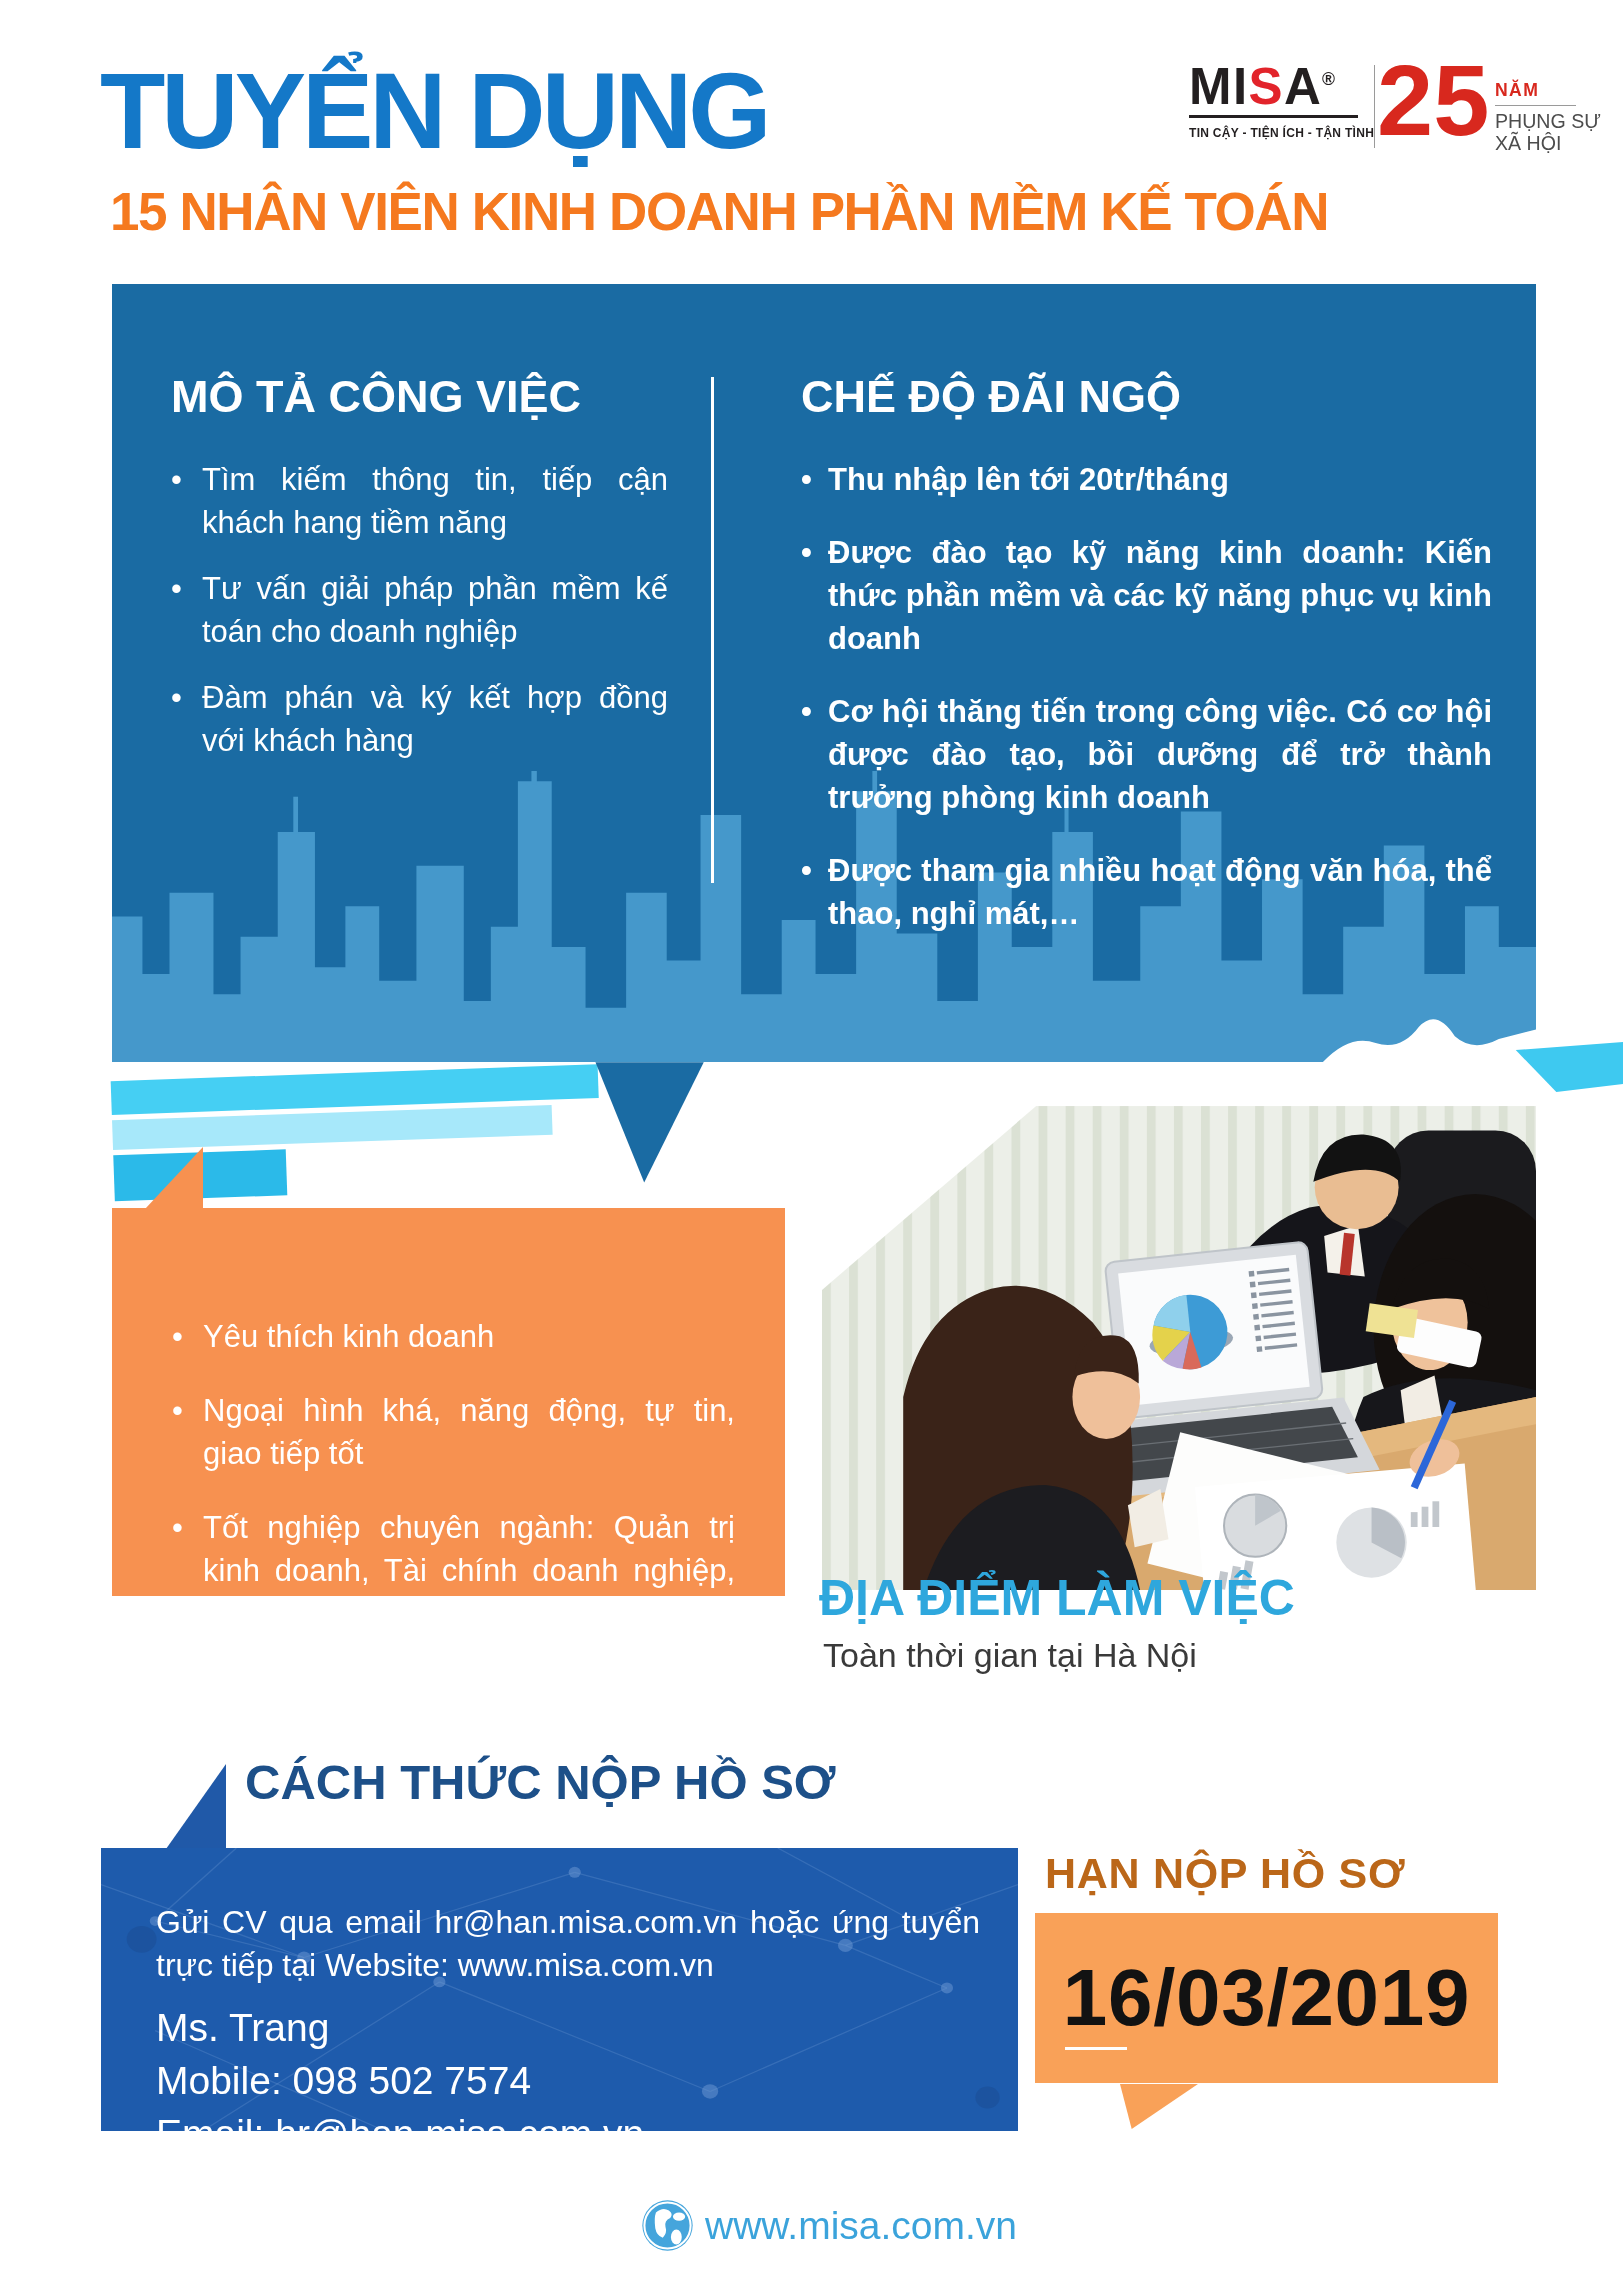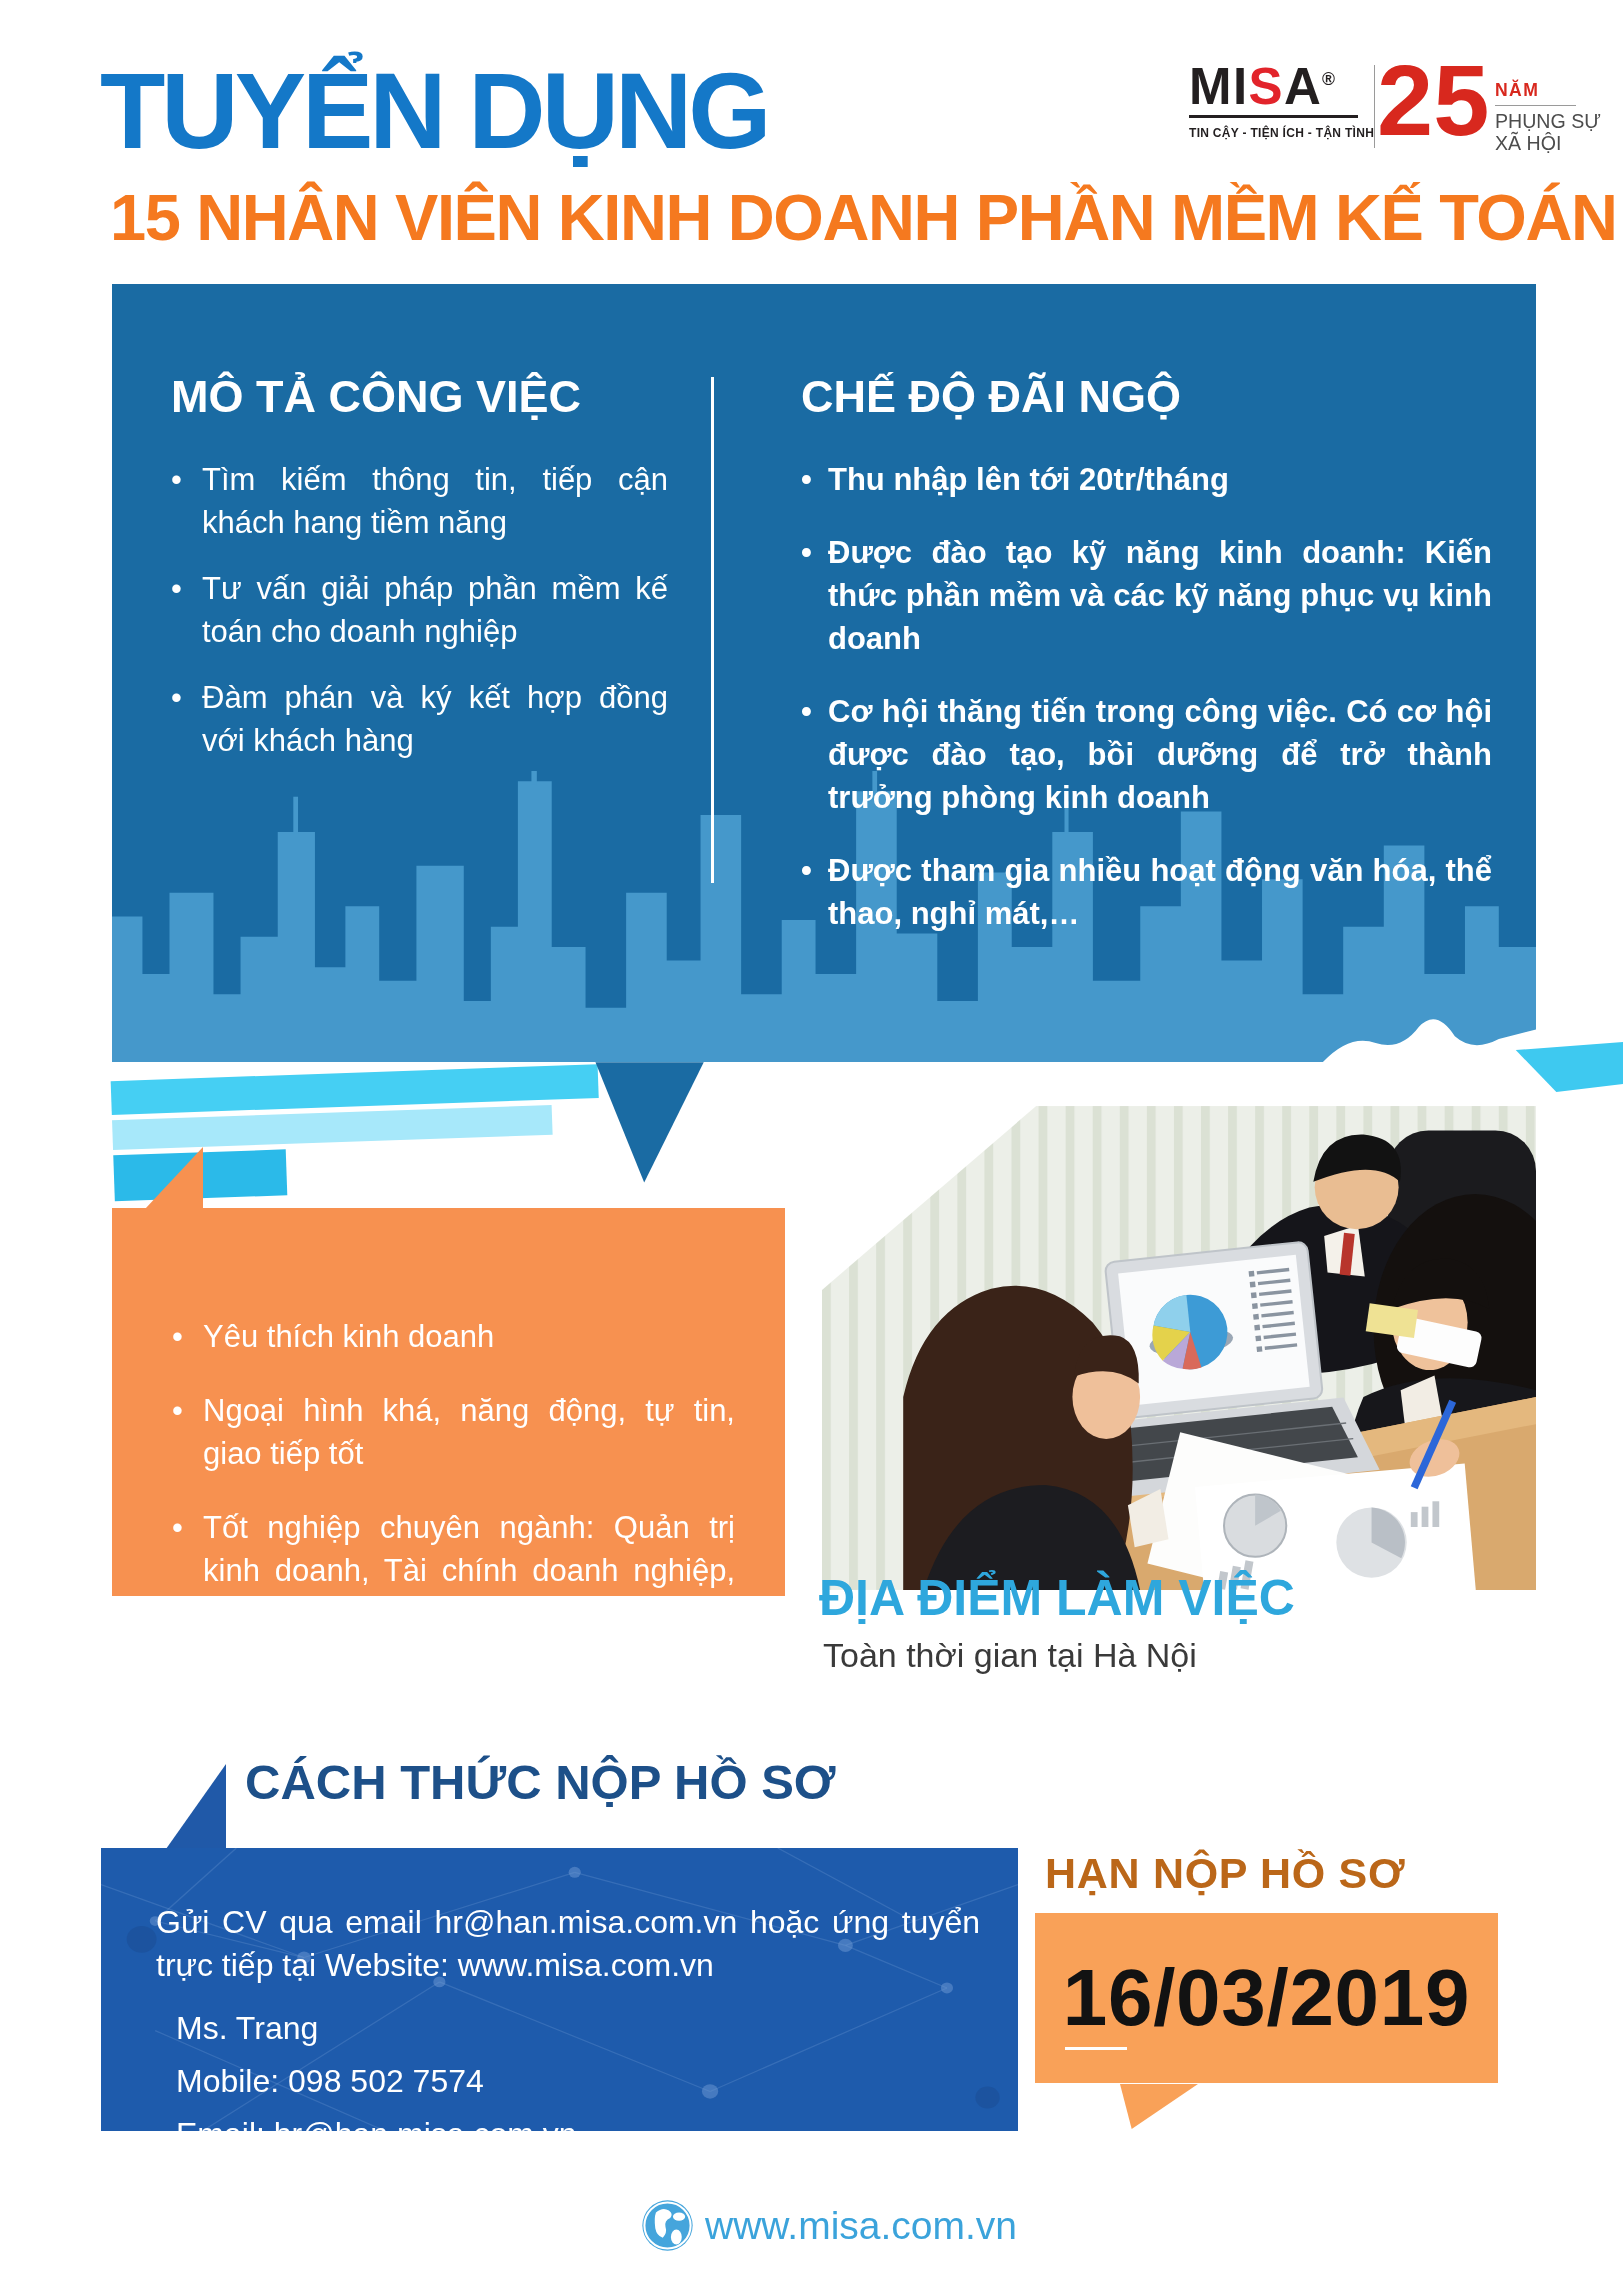--- a/index.html
+++ b/index.html
@@ -2,21 +2,21 @@
 <html style="font-size:10.8px"><head>
 <meta charset="utf-8">
 <style>
   html,body{margin:0;padding:0;background:#ffffff;}
   body{font-family:"Liberation Sans", sans-serif;}
   .page{position:relative;width:1624px;height:2295px;background:#ffffff;overflow:hidden;}
   .abs{position:absolute;}
 
   
   .title{left:100px;top:58px;font-size:107px;font-weight:700;color:#1478C8;letter-spacing:-4px;line-height:1;}
-  .subtitle{left:110px;top:185px;font-size:65px;font-weight:700;color:#F5791F;letter-spacing:-1.4px;line-height:1;white-space:nowrap;}
+  .subtitle{left:110px;top:185px;font-size:53px;font-weight:700;color:#F5791F;letter-spacing:-1.4px;line-height:1;white-space:nowrap;}
 
   
   .logo{left:1189px;top:61px;width:392px;height:95px;}
   .wordmark{position:absolute;left:0;top:0;width:169px;border-bottom:3.4px solid #231F20;padding-bottom:2.7px;font-size:51px;font-weight:700;color:#231F20;letter-spacing:1.4px;line-height:1;white-space:nowrap;}
   .wordmark .s{color:#E2242B;}
   .wordmark .reg{font-size:17.6px;vertical-align:19px;letter-spacing:0;}
   .tagline{position:absolute;left:0;top:65px;width:176px;font-size:12px;font-weight:700;color:#231F20;letter-spacing:0.3px;white-space:nowrap;}
   .logo-divider{position:absolute;left:185px;top:4px;width:1.4px;height:83px;background:#9a9a9a;}
   .y25{position:absolute;left:188px;top:-10.8px;font-size:101px;font-weight:700;color:#D8281E;line-height:1;}
   .nam-block{position:absolute;left:306px;top:19px;width:87px;}
@@ -53,21 +53,21 @@
   
   .loc-heading{left:819px;top:1573px;font-size:50px;font-weight:700;color:#2EA7DD;line-height:1;white-space:nowrap;}
   .loc-detail{left:823px;top:1636px;font-size:34px;color:#3A3A3A;white-space:nowrap;}
 
   
   .app-pointer{left:166px;top:1764px;width:60px;height:85px;background:#2059A8;clip-path:polygon(100% 0,100% 100%,0 100%);}
   .app-heading{left:245px;top:1758px;font-size:49px;font-weight:700;color:#1D5089;line-height:1;white-space:nowrap;}
   .panel-contact{left:101px;top:1848px;width:917px;height:283px;background:#1E5BAC;overflow:hidden;color:#ffffff;}
   .contact-inner{position:absolute;left:55px;top:53px;width:824px;}
   .contact-intro{font-size:32px;line-height:43px;text-align:justify;margin:0 0 24px 0;}
-  .contact-line{font-size:32px;line-height:34px;margin-bottom:19px;white-space:nowrap;margin-left:20px;}
+  .contact-line{font-size:39px;line-height:34px;margin-bottom:19px;white-space:nowrap;}
   .mesh{position:absolute;left:0;top:0;width:100%;height:100%;}
 
   
   .dl-heading{left:1045px;top:1852px;font-size:43px;font-weight:700;color:#BB6719;letter-spacing:0.7px;line-height:1;white-space:nowrap;}
   .dl-box{left:1035px;top:1913px;width:463px;height:170px;background:#F9A158;}
   .dl-date{position:absolute;left:0;top:0;width:100%;height:100%;display:flex;align-items:center;justify-content:center;font-size:80px;font-weight:700;color:#121212;letter-spacing:0.7px;}
   .dl-underline{position:absolute;left:30px;top:134px;width:62px;height:3.4px;background:#ffffff;}
   .dl-pointer{left:1120px;top:2084px;width:78px;height:45px;background:#F9A158;clip-path:polygon(0 0,100% 0,15% 100%);}
 
   

